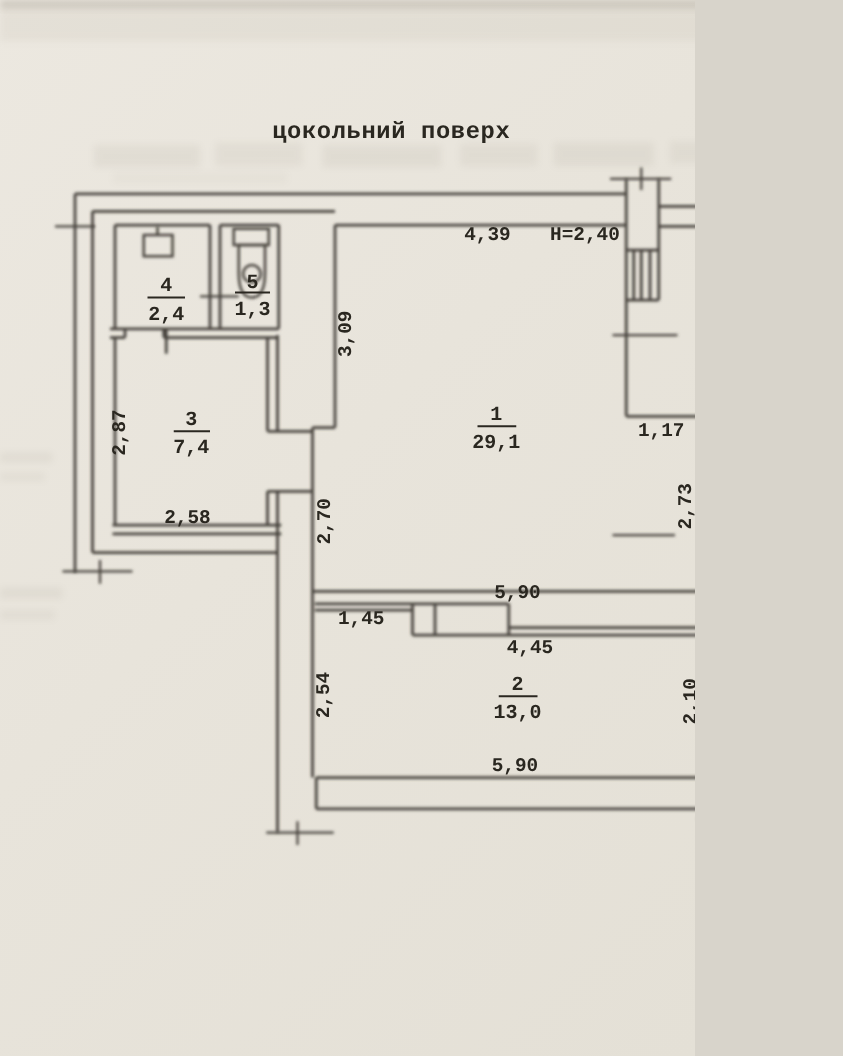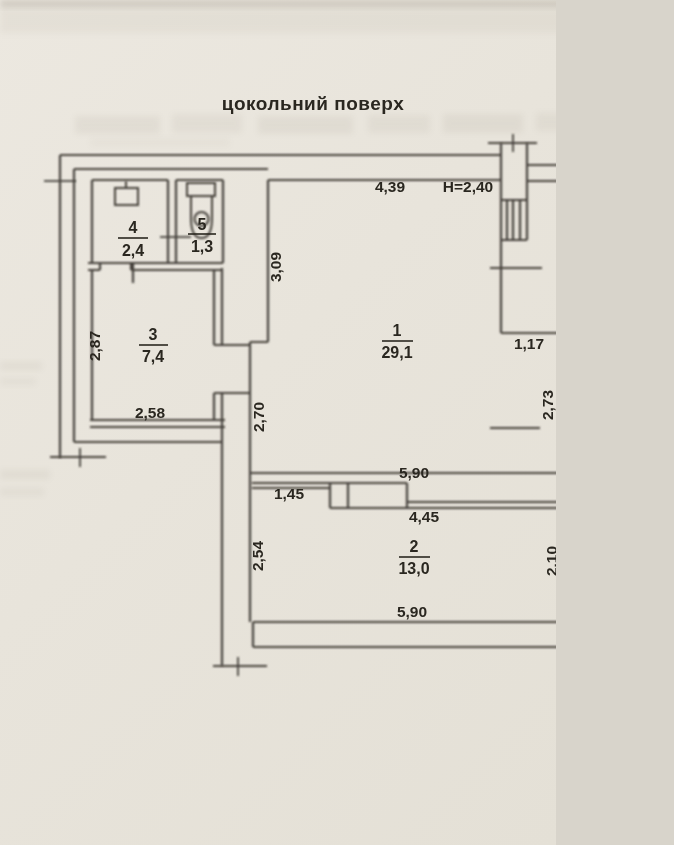--- a/index.html
+++ b/index.html
@@ -1,19 +1,19 @@
 <!DOCTYPE html>
 <html><head>
 <meta charset="utf-8">
 <style>
   html,body{margin:0;padding:0;background:#d8d4cb;}
   .page{
     position:relative;width:556px;height:845px;overflow:hidden;
     background:linear-gradient(135deg,#ece8e0 0%,#e8e4db 45%,#e4e0d6 100%);
-    font-family:Liberation Sans, sans-serif;
+    font-family:Liberation Mono, monospace;
   }
   svg{position:absolute;left:0;top:0;}
   .title{font-size:19px;font-weight:bold;letter-spacing:.5px;}
   .dim{font-size:15.5px;font-weight:bold;}
   .roomnum{font-size:16px;font-weight:bold;}
   .roomarea{font-size:16px;font-weight:bold;}
   text{fill:#2a2720;}
 </style>
 </head>
 <body>

